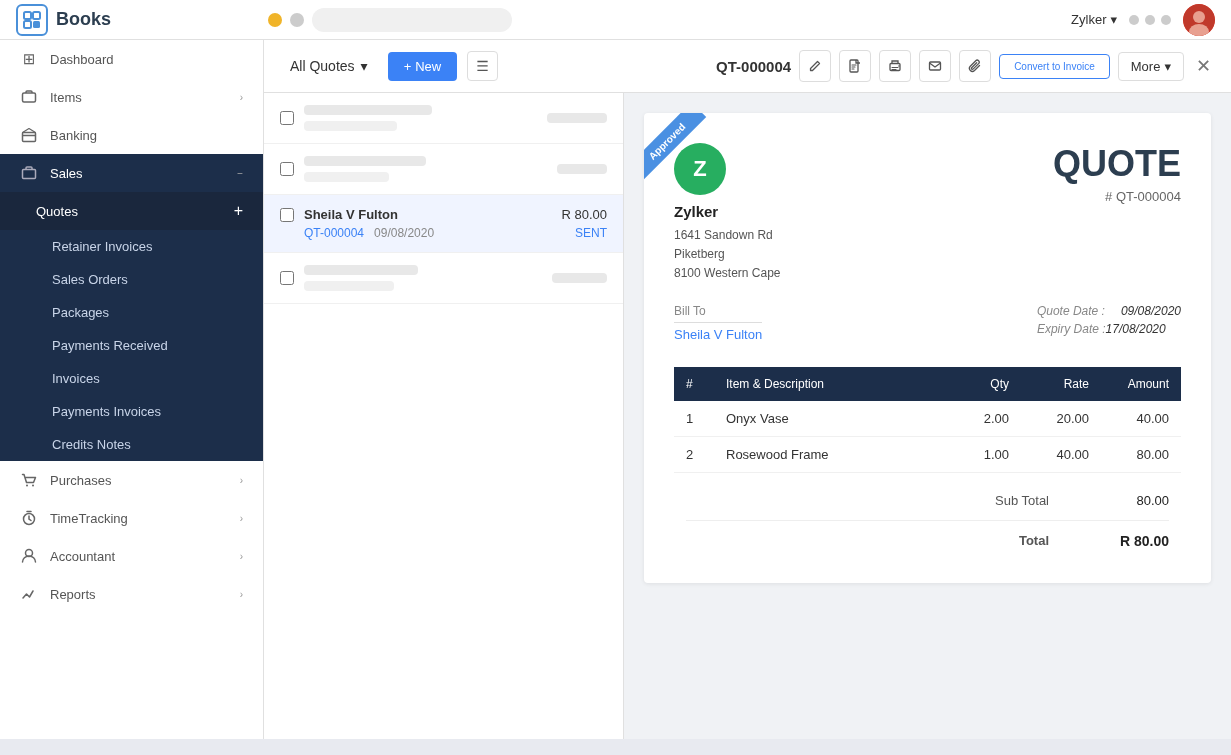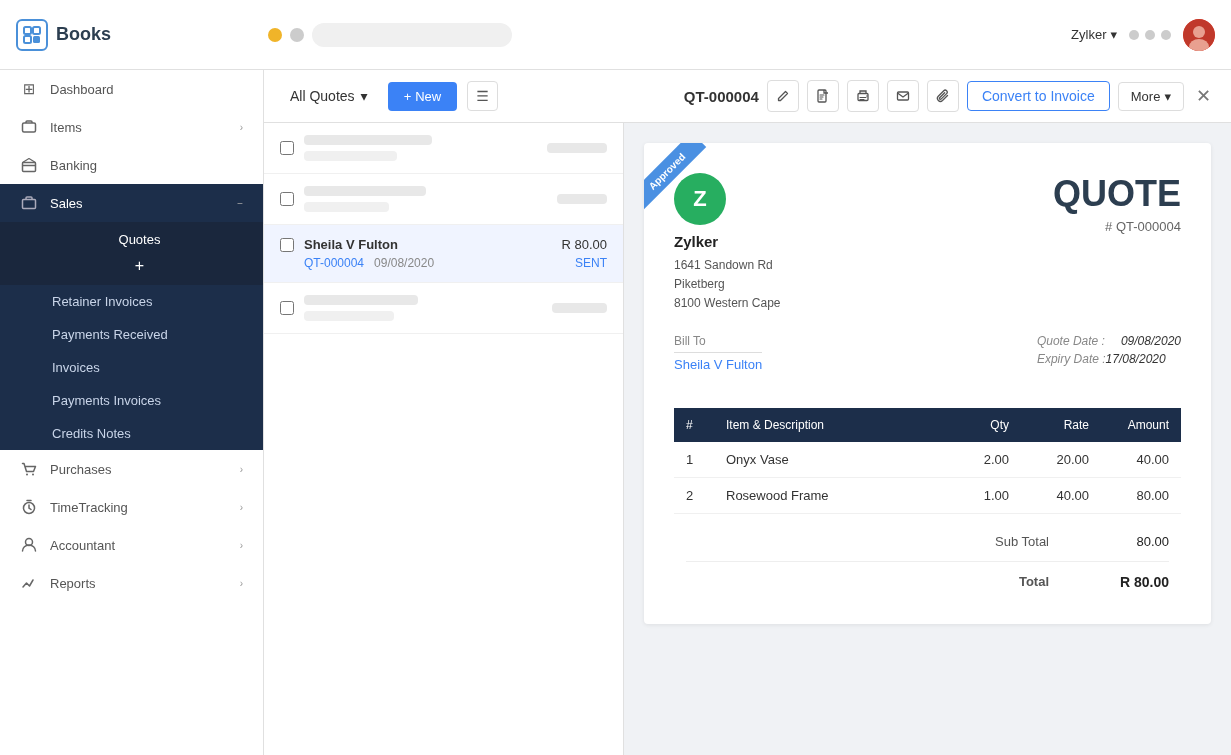--- a/index.html
+++ b/index.html
@@ -1,21 +1,21 @@
 <!DOCTYPE html>
 <html><head>
   <meta charset="utf-8">
   <style>
     * { box-sizing: border-box; margin: 0; padding: 0; }
     body { font-family: -apple-system, BlinkMacSystemFont, 'Segoe UI', Arial, sans-serif; background: #e8eaf0; width: 1231px; height: 755px; overflow: hidden; font-size: 13px; }
 
     
     .top-bar {
       background: #fff;
-      height: 70px;
+      height: 40px;
       display: flex;
       align-items: center;
       padding: 0 16px;
       border-bottom: 1px solid #e0e0e0;
       gap: 12px;
       position: relative;
       z-index: 10;
     }
     .logo-area { display: flex; align-items: center; gap: 8px; min-width: 240px; }
     .logo-icon { width: 32px; height: 32px; background: #fff; border: 2px solid #4a90d9; border-radius: 6px; display: flex; align-items: center; justify-content: center; color: #4a90d9; font-size: 14px; font-weight: bold; }
@@ -59,21 +59,21 @@
     .sidebar-submenu { background: #1c2e4a; }
     .sidebar-submenu-item {
       display: flex;
       align-items: center;
       gap: 10px;
       padding: 10px 20px 10px 36px;
       cursor: pointer;
       color: #c8d4e8;
       font-size: 13px;
     }
-    .sidebar-submenu-item.active { background: #1a273d; color: #fff; font-weight: 500; flex-direction: column; }
+    .sidebar-submenu-item.active { background: #1a273d; color: #fff; font-weight: 500; }
     .sidebar-submenu-header {
       display: flex;
       align-items: center;
       padding: 10px 20px;
       background: #1c2e4a;
       color: #fff;
       font-size: 13px;
       font-weight: 500;
       cursor: pointer;
     }
@@ -169,21 +169,21 @@
       color: #555;
       font-size: 14px;
     }
     .btn-convert {
       border: 1px solid #3b82f6;
       color: #3b82f6;
       background: #fff;
       padding: 6px 14px;
       border-radius: 4px;
       cursor: pointer;
-      font-size: 14px;
+      font-size: 10px;
       font-weight: 500;
     }
     .btn-more {
       border: 1px solid #ddd;
       color: #333;
       background: #fff;
       padding: 6px 12px;
       border-radius: 4px;
       cursor: pointer;
       font-size: 13px;
@@ -268,21 +268,21 @@
       justify-content: center;
       color: white;
       font-size: 22px;
       font-weight: bold;
       margin-bottom: 8px;
     }
     .company-name { font-size: 15px; font-weight: 700; color: #222; margin-bottom: 6px; }
     .company-address { font-size: 12px; color: #555; line-height: 1.6; }
     .quote-title { font-size: 36px; font-weight: 700; color: #2c3e50; text-align: right; }
     .quote-number { font-size: 13px; color: #666; text-align: right; margin-top: 4px; }
-    .bill-section { margin-bottom: 20px; }
+    .bill-section { margin-bottom: 9px; }
     .bill-label { font-size: 12px; color: #888; margin-bottom: 4px; }
     .bill-name { font-size: 13px; color: #3b82f6; font-weight: 500; }
     .date-label { font-size: 12px; color: #888; }
     .date-value { font-size: 12px; color: #333; }
     .invoice-table { width: 100%; border-collapse: collapse; margin-top: 8px; }
     .invoice-table thead tr { background: #1c2e4a; }
     .invoice-table thead th { color: #fff; font-size: 12px; font-weight: 500; padding: 10px 12px; text-align: left; }
     .invoice-table thead th:last-child, .invoice-table thead th.num { text-align: right; }
     .invoice-table tbody tr { border-bottom: 1px solid #f0f0f0; }
     .invoice-table tbody td { padding: 10px 12px; font-size: 13px; color: #333; }
@@ -384,20 +384,26 @@
       <span class="arrow">−</span>
     </div>
 
     <div class="sidebar-submenu">
       <div class="sidebar-submenu-item active" style="display:flex;justify-content:space-between;align-items:center;">
         <span>Quotes</span>
         <span style="color:#fff;font-size:16px;font-weight:300;">+</span>
       </div>
       <div class="sub-sub-item">
         <span>Retainer Invoices</span>
+      </div>
+      <div class="sub-sub-item">
+        <span>Sales Orders</span>
+      </div>
+      <div class="sub-sub-item">
+        <span>Packages</span>
       </div>
       <div class="sub-sub-item">
         <span>Payments Received</span>
       </div>
       <div class="sub-sub-item">
         <span>Invoices</span>
       </div>
       <div class="sub-sub-item">
         <span>Payments Invoices</span>
       </div>

